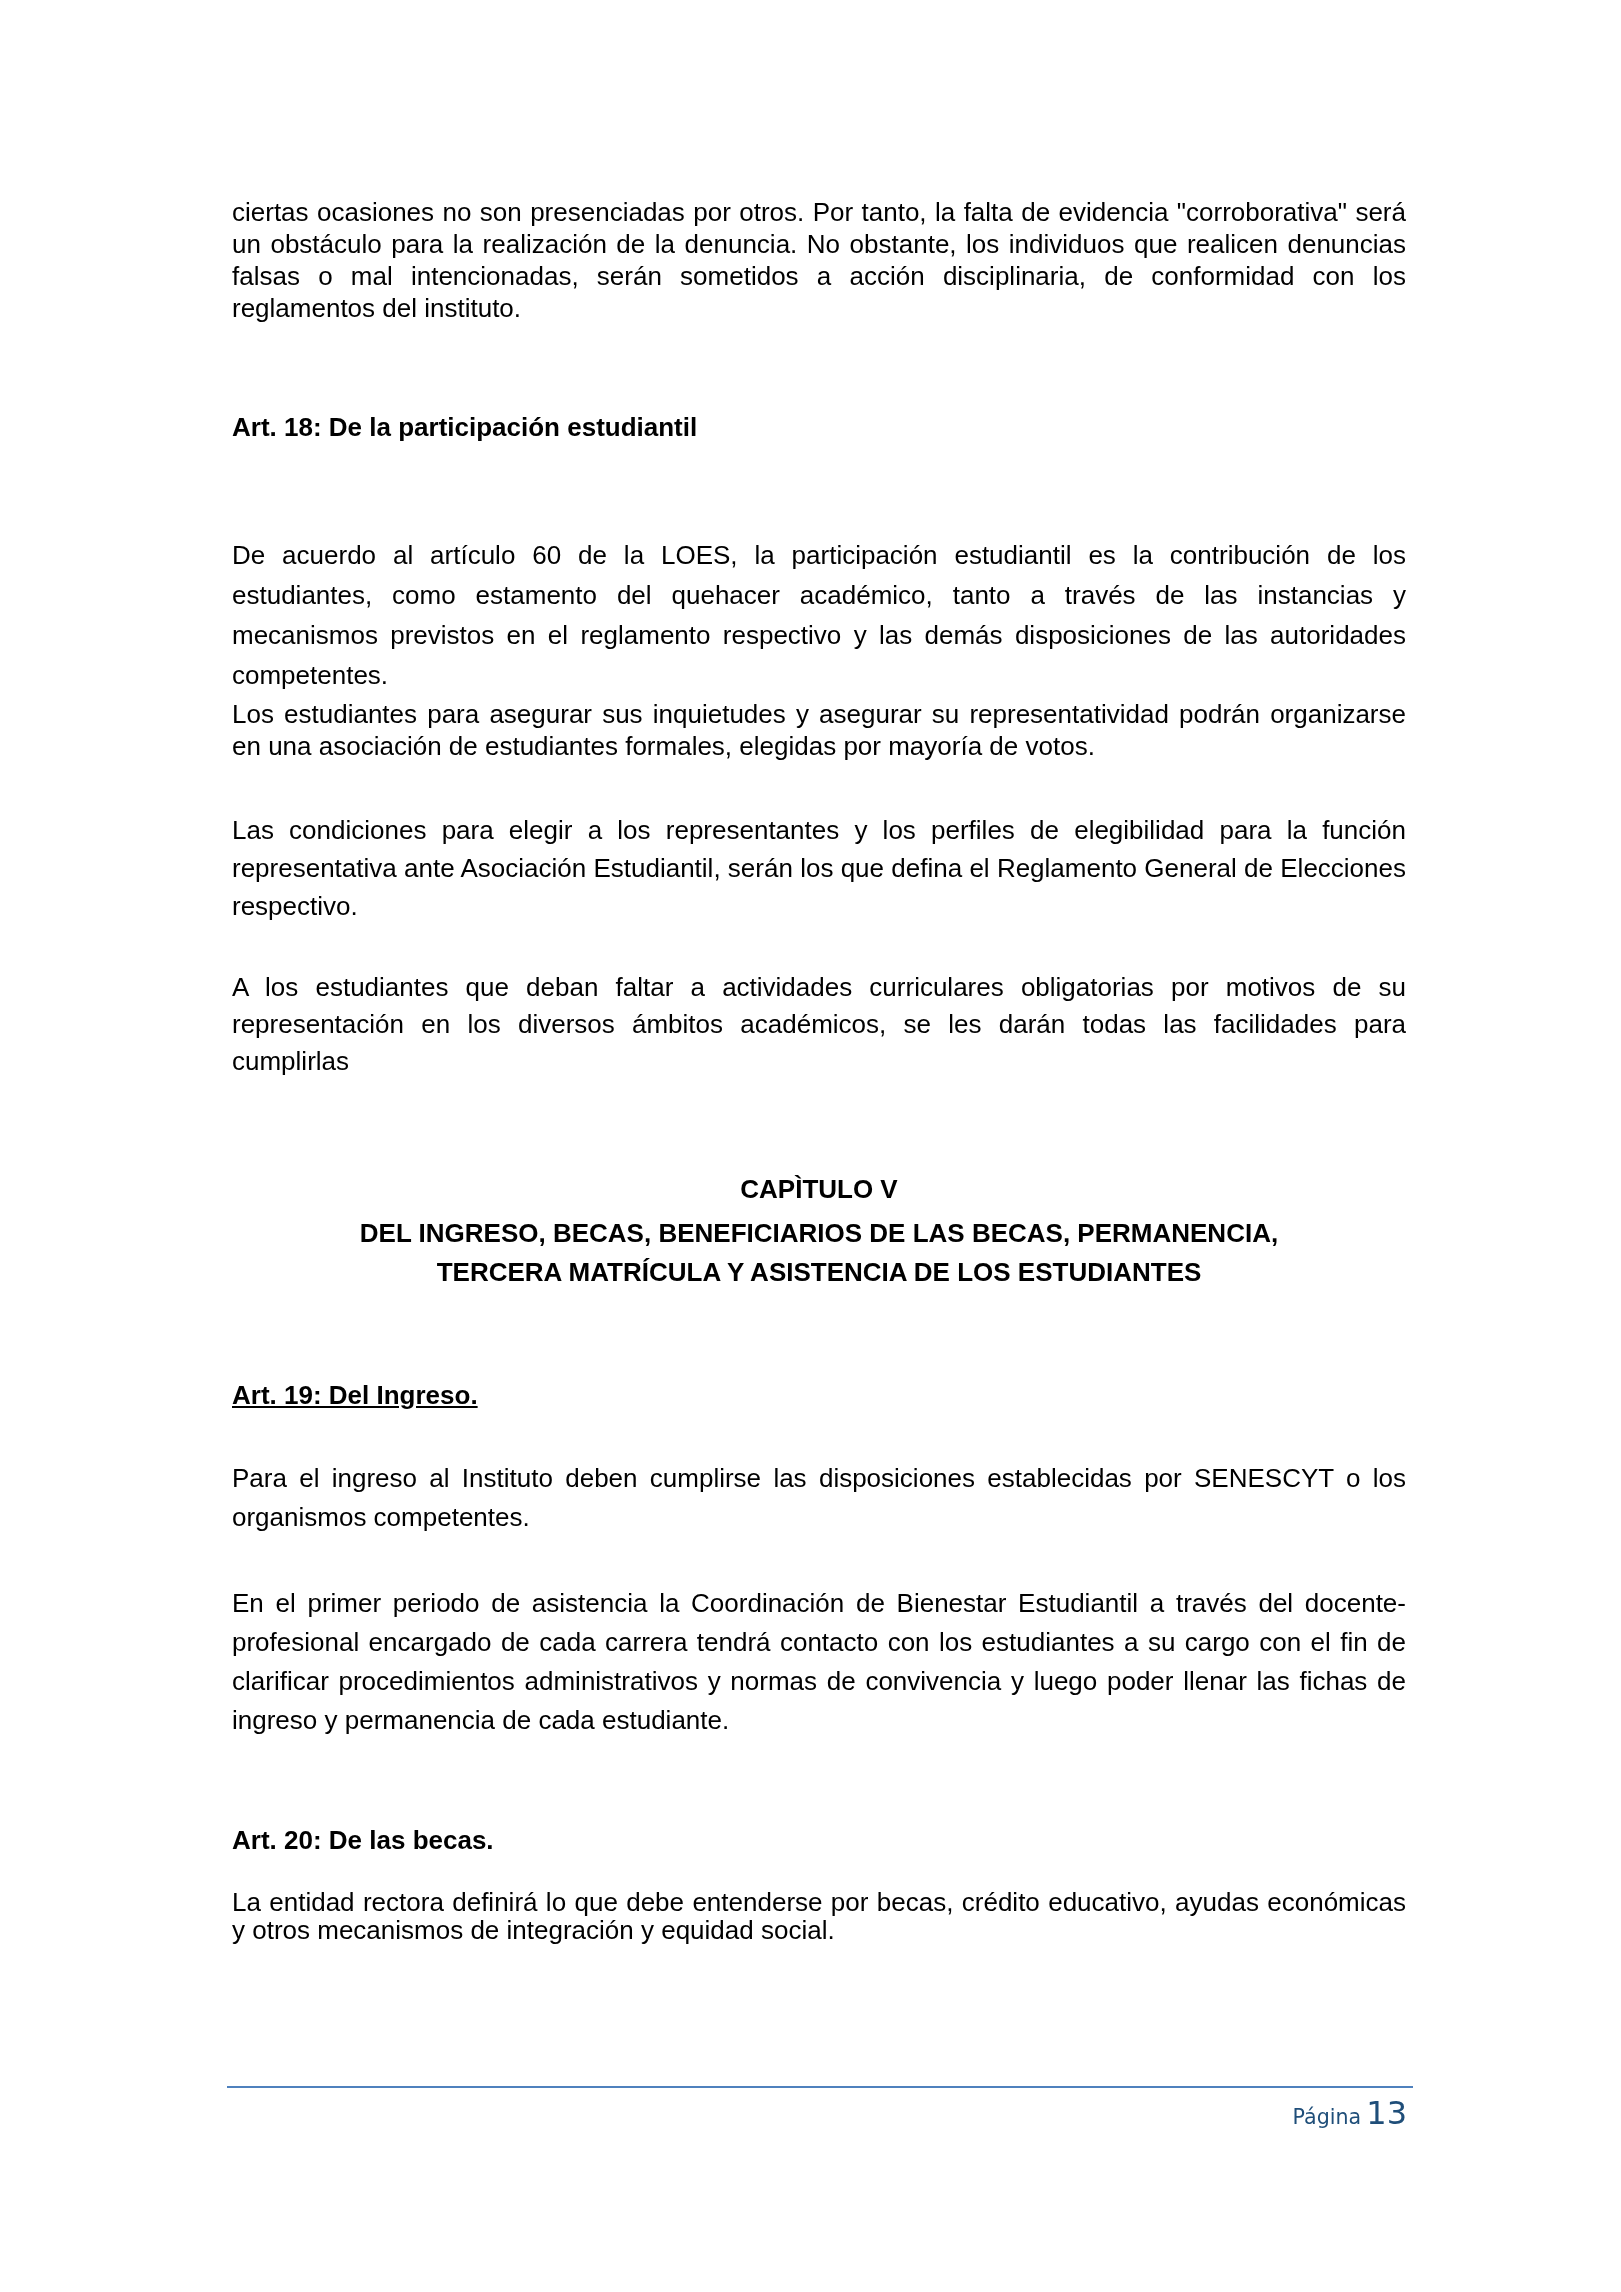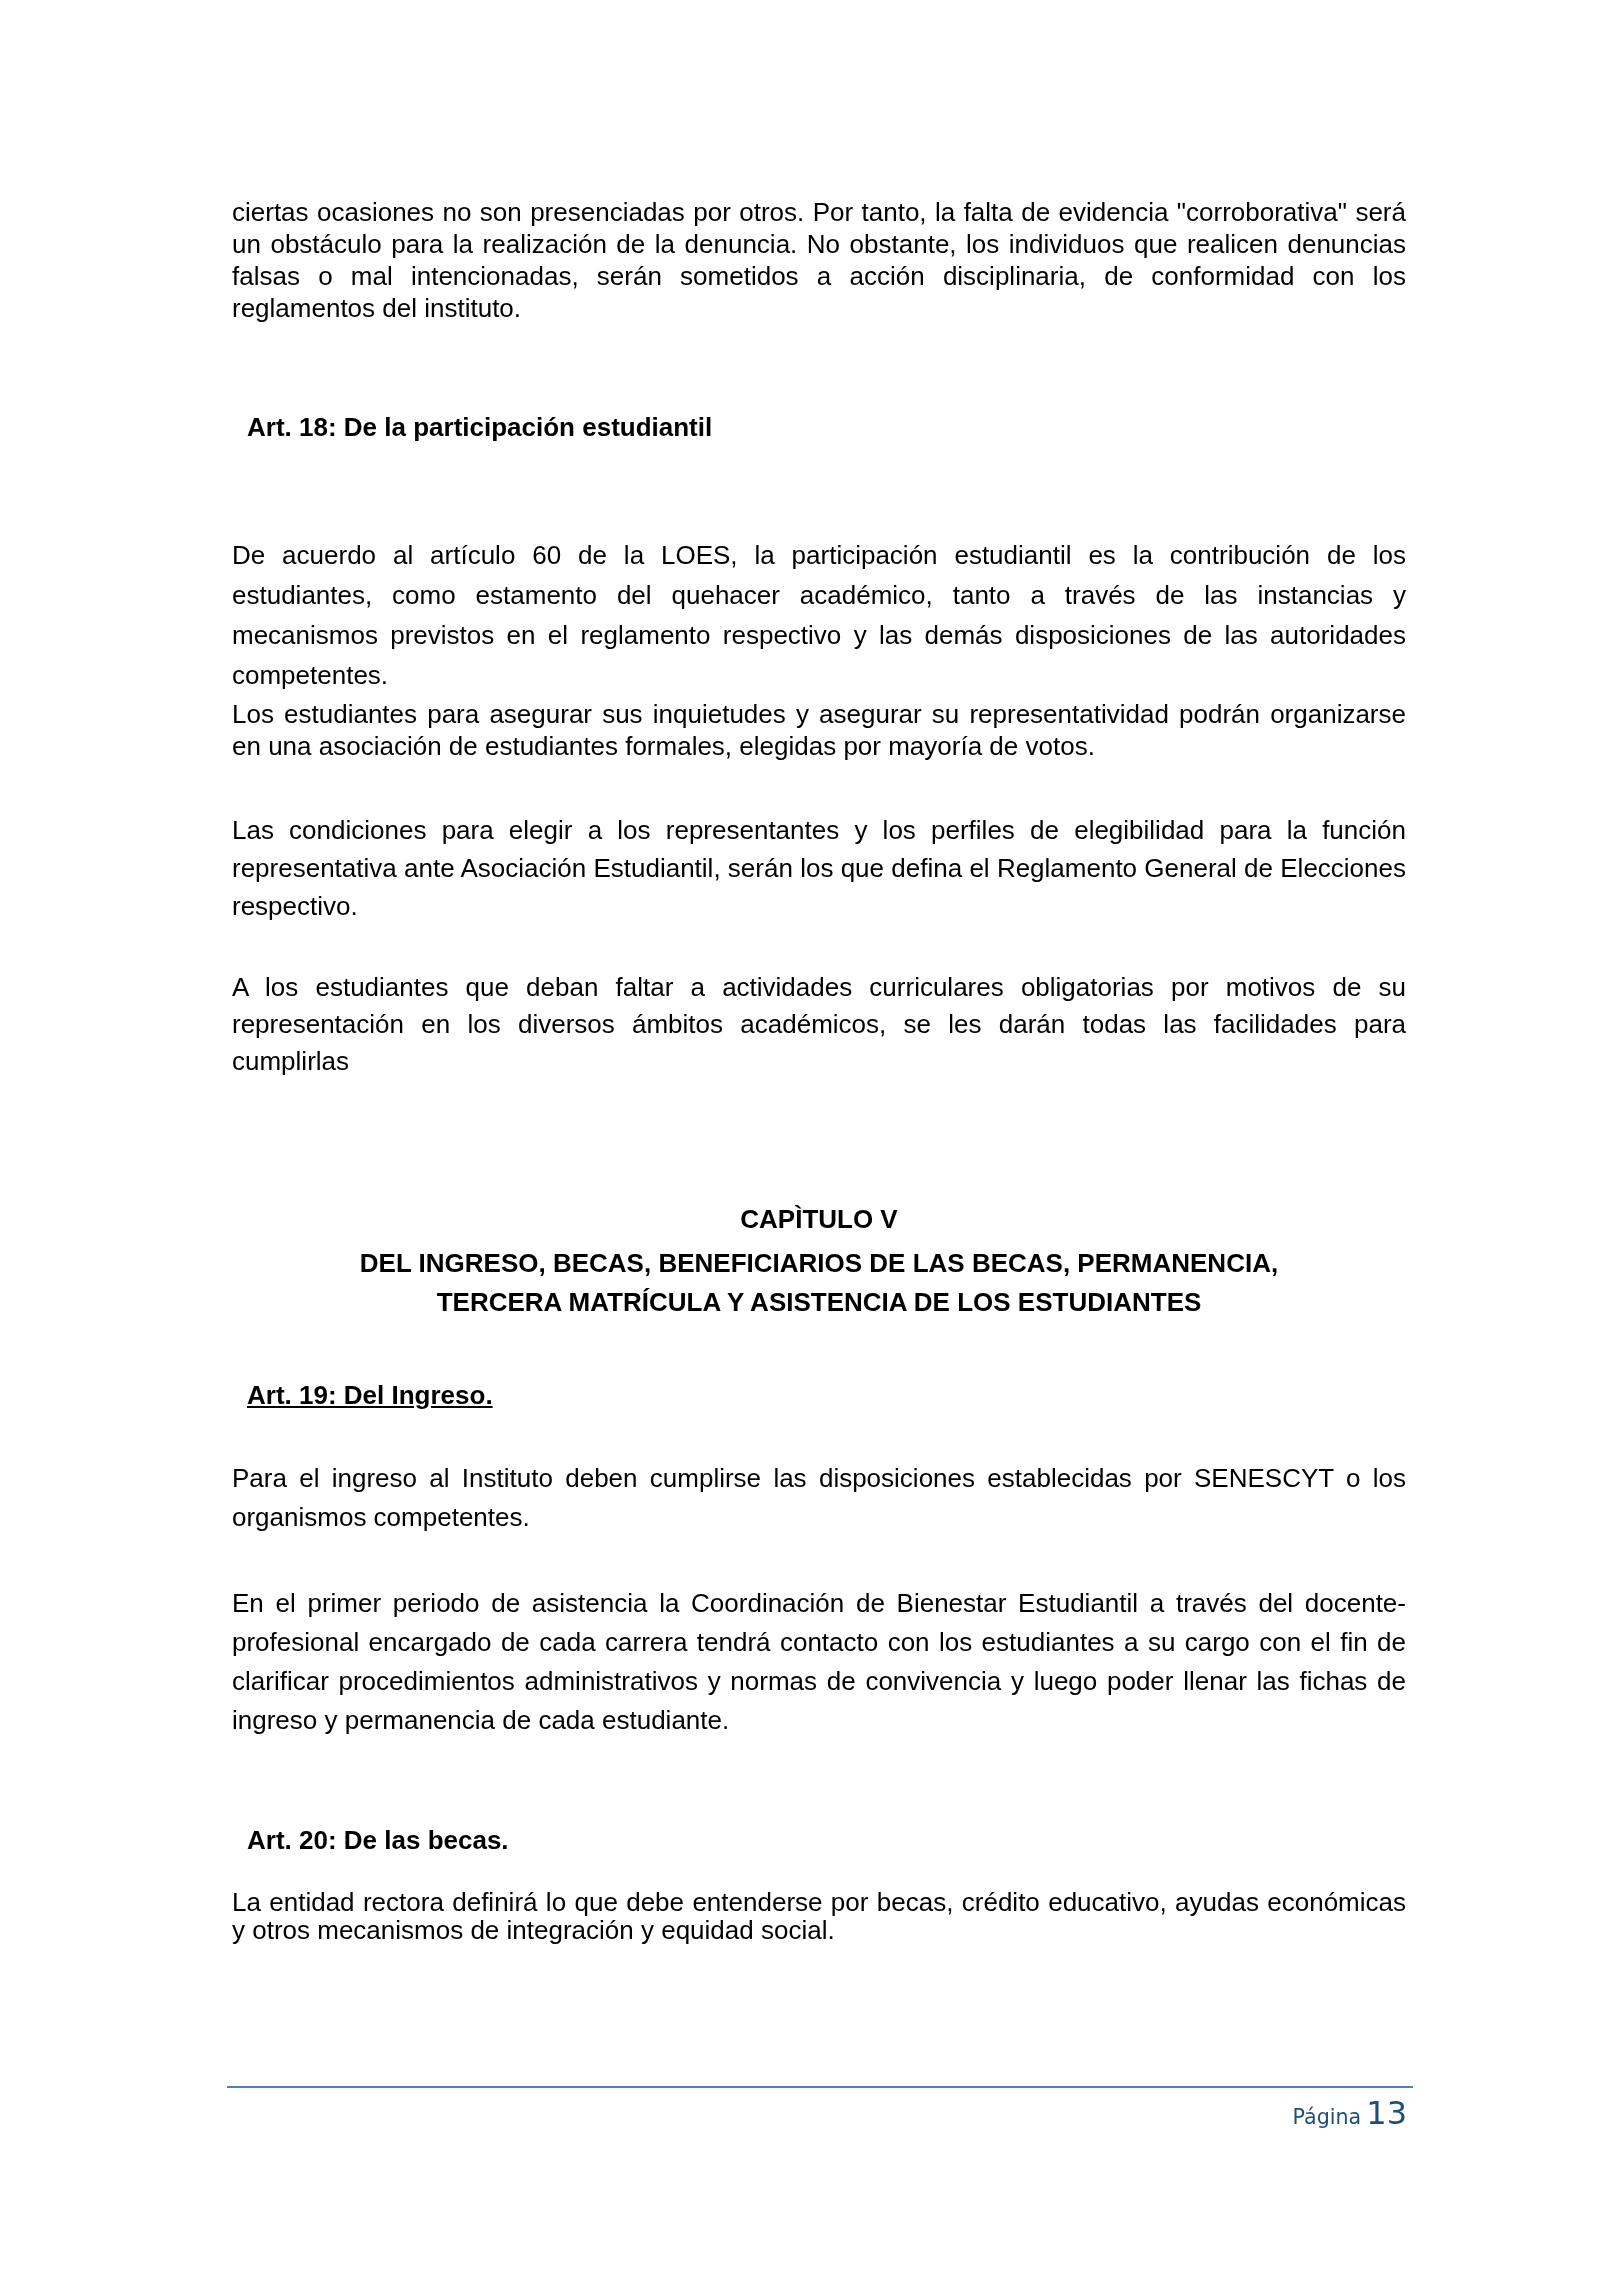--- a/index.html
+++ b/index.html
@@ -21,26 +21,24 @@
       width: 1174px;
       font-size: 26px;
       margin: 0;
     }
     .just {
       text-align: justify;
       text-align-last: left;
     }
     .heading {
       font-weight: bold;
-      margin-left: 15px;
     }
     .center {
       text-align: center;
       font-weight: bold;
-      margin-top: 30px;
     }
     .footer-rule {
       position: absolute;
       left: 227px;
       top: 2086px;
       width: 1186px;
       height: 2px;
       background: #4F81BD;
     }
     .page-number {

